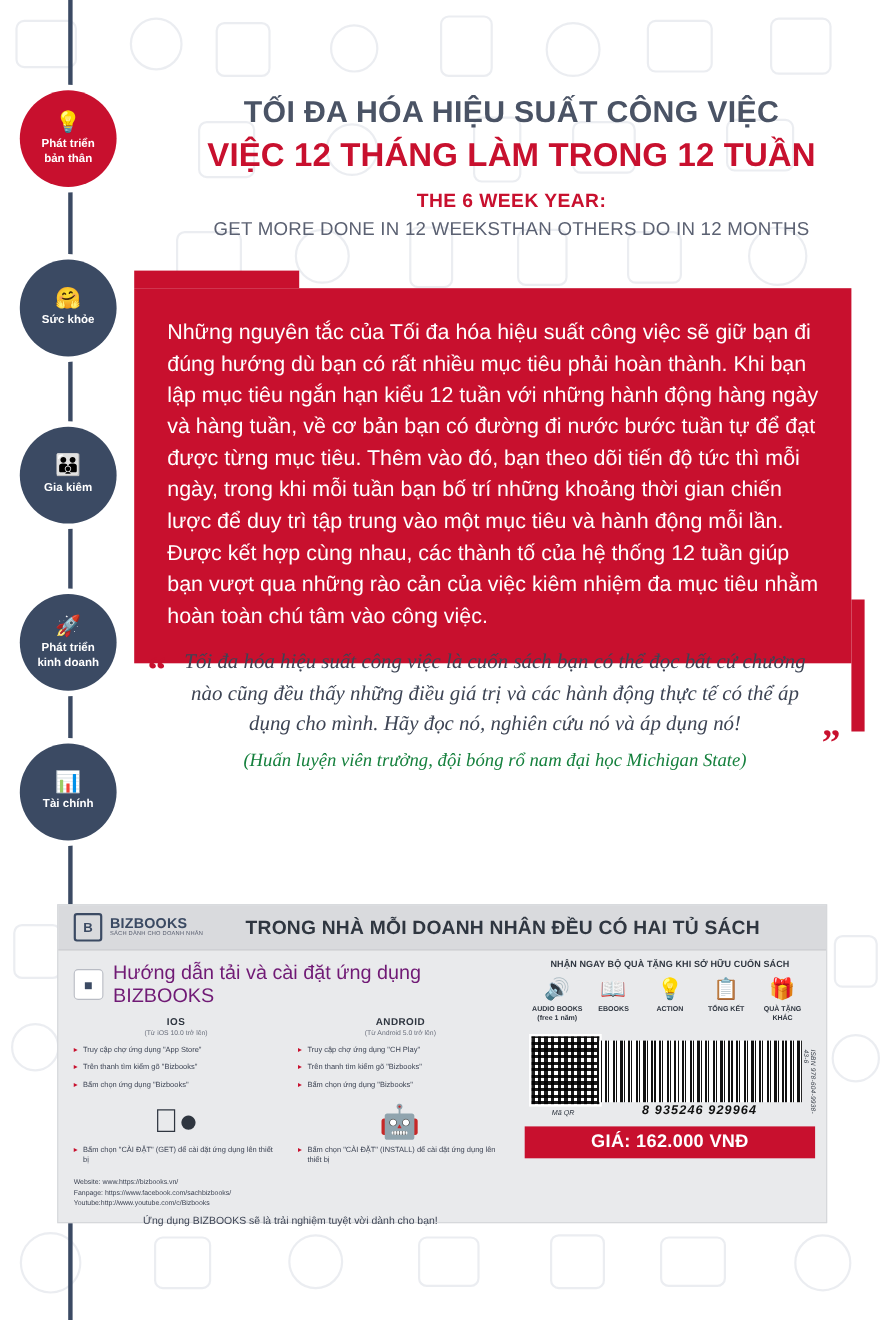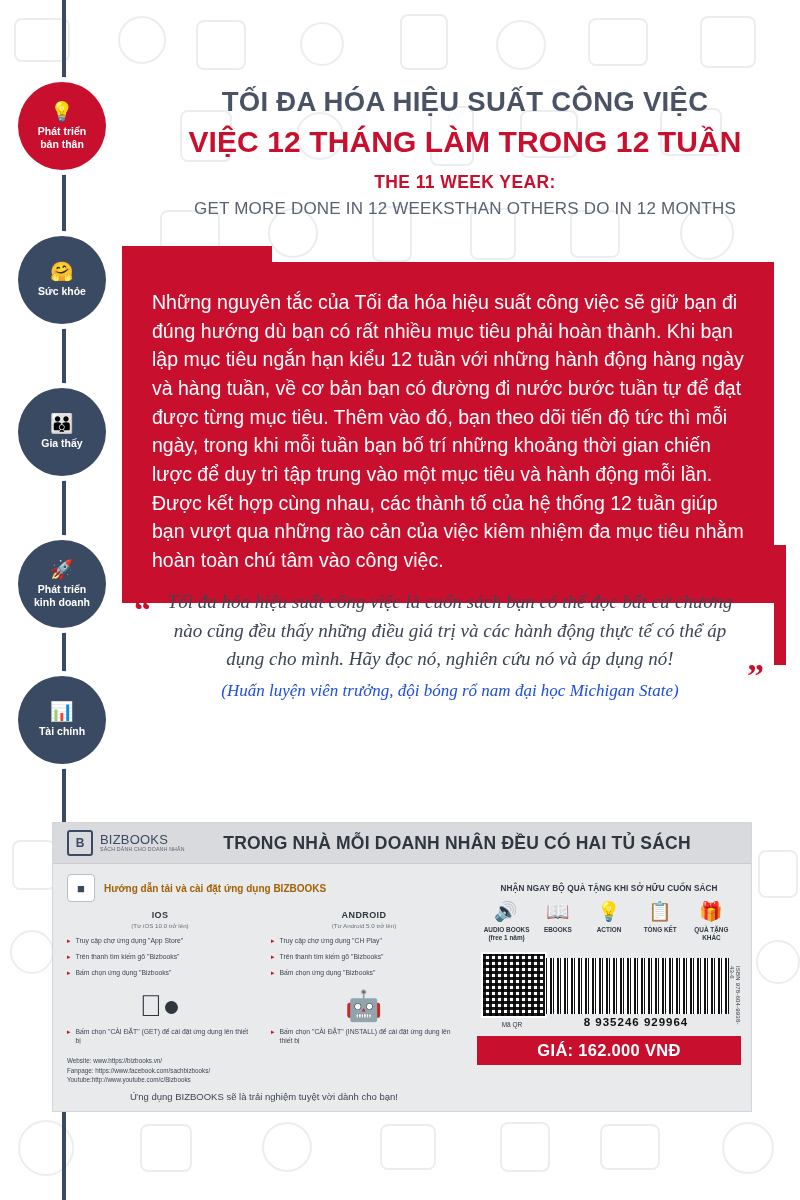--- a/index.html
+++ b/index.html
@@ -94,21 +94,21 @@
     font-style:italic;font-size:19px;line-height:1.5;color:#3d4454;
     font-family:"Liberation Serif", serif;
     padding:0 26px;
   }
   .qauthor{
     margin-top:16px;font-weight:800;font-size:17px;color:#2f3640;letter-spacing:.5px;
     display:flex;align-items:center;justify-content:center;gap:10px;
   }
   .qauthor .dash{display:inline-block;width:26px;height:3px;background:#c8102e;}
   .qrole{
-    margin-top:7px;font-style:italic;font-size:17px;color:#1d4ed8;
+    margin-top:7px;font-style:italic;font-size:17px;color:#15803d;
     font-family:"Liberation Serif", serif;
   }
 
   
   .card{
     position:absolute;left:52px;top:822px;width:700px;height:290px;
     background:#e9eaec;border:1px solid #d4d6da;z-index:4;
     box-sizing:border-box;
   }
   .card-top{
@@ -116,54 +116,54 @@
     border-bottom:1px solid #cbccd0;
   }
   .brand{
     width:150px;display:flex;align-items:center;gap:7px;padding-left:14px;box-sizing:border-box;
   }
   .brand-mark{
     width:22px;height:22px;border:2px solid #3b4a63;border-radius:3px;
     display:flex;align-items:center;justify-content:center;color:#3b4a63;font-size:12px;font-weight:700;
   }
   .brand-txt{line-height:1.05;}
-  .brand-name{font-size:13px;font-weight:400;color:#3b4a63;letter-spacing:.2px;}
+  .brand-name{font-size:13px;font-weight:700;color:#3b4a63;letter-spacing:.2px;}
   .brand-slogan{font-size:5.2px;color:#5b6172;letter-spacing:.2px;}
   .card-top-title{
     flex:1;text-align:center;font-size:17.5px;font-weight:800;color:#2f3640;letter-spacing:.2px;
     padding-right:40px;
   }
 
   .card-body{display:flex;height:250px;}
   .card-left{width:420px;padding:10px 12px 0 14px;box-sizing:border-box;}
   .guide-head{display:flex;align-items:center;gap:9px;margin-bottom:8px;}
   .guide-icon{
     width:26px;height:26px;background:#fff;border:1px solid #b9bcc4;border-radius:4px;
     display:flex;align-items:center;justify-content:center;color:#3b4a63;font-size:13px;
   }
-  .guide-title{font-size:10px;color:#a16207;font-weight:700;}
+  .guide-title{font-size:18px;color:#701a75;font-weight:400;}
   .cols{display:flex;gap:18px;}
   .col{width:186px;}
   .col-h{text-align:center;font-size:9px;font-weight:800;color:#2f3640;letter-spacing:.4px;}
   .col-sh{text-align:center;font-size:6.2px;color:#6a6f7c;margin-top:2px;margin-bottom:7px;}
   .step{display:flex;gap:5px;font-size:6.8px;color:#3d4454;margin-bottom:7px;line-height:1.35;}
   .step .dot{color:#c8102e;font-size:7px;line-height:1.3;}
   .os-logo{height:42px;display:flex;align-items:center;justify-content:center;color:#2f3640;font-size:30px;}
   .links{margin-top:4px;font-size:6.3px;color:#3d4454;line-height:1.55;}
   .card-footer{
     margin-top:6px;text-align:center;font-size:9.5px;color:#3d4454;
   }
 
-  .card-right{width:278px;padding:20px 10px 0 4px;box-sizing:border-box;}
+  .card-right{width:278px;padding:8px 10px 0 4px;box-sizing:border-box;}
   .right-head{text-align:center;font-size:8.2px;font-weight:700;color:#2f3640;letter-spacing:.1px;}
   .perks{display:flex;justify-content:space-between;margin-top:9px;padding:0 4px;}
   .perk{width:52px;text-align:center;}
   .perk .pico{font-size:19px;color:#2f3640;line-height:1;}
   .perk .plabel{margin-top:5px;font-size:6.4px;font-weight:700;color:#2f3640;line-height:1.25;}
-  .codes{display:flex;align-items:flex-end;margin-top:10px;padding-left:4px;}
+  .codes{display:flex;align-items:flex-end;margin-top:10px;padding-left:4px;font-style:italic;}
   .qr{width:62px;}
   .qr-img{width:62px;height:62px;background:
       repeating-linear-gradient(90deg,#1c1c1c 0 3px,#fff 3px 6px),
       repeating-linear-gradient(0deg,#1c1c1c 0 3px,transparent 3px 6px);
     background-blend-mode:multiply;border:2px solid #fff;}
   .qr-cap{text-align:center;font-size:6.5px;color:#2f3640;margin-top:3px;}
   .barcode{flex:1;}
   .bars{height:56px;background:repeating-linear-gradient(90deg,#111 0 2px,#fff 2px 3px,#111 3px 4px,#fff 4px 7px);}
   .bars-num{text-align:center;font-size:11.5px;font-weight:700;letter-spacing:1px;color:#111;margin-top:2px;}
   .isbn{
@@ -223,39 +223,39 @@
 bản thân</span>
   </div>
 
   <div class="badge navy" style="top:236px;">
     <span class="bico">🤗</span>
     <span class="lbl">Sức khỏe</span>
   </div>
 
   <div class="badge navy" style="top:388px;">
     <span class="bico">👪</span>
-    <span class="lbl">Gia thấy</span>
+    <span class="lbl">Gia kiêm</span>
   </div>
 
   <div class="badge navy" style="top:540px;">
     <span class="bico">🚀</span>
     <span class="lbl">Phát triển
 kinh doanh</span>
   </div>
 
   <div class="badge navy" style="top:676px;">
     <span class="bico">📊</span>
     <span class="lbl">Tài chính</span>
   </div>
 </div>
 
 <div class="header">
   <div class="h-title">TỐI ĐA HÓA HIỆU SUẤT CÔNG VIỆC</div>
   <div class="h-sub">VIỆC 12 THÁNG LÀM TRONG 12 TUẦN</div>
-  <div class="h-en1">THE 11 WEEK YEAR:</div>
+  <div class="h-en1">THE 6 WEEK YEAR:</div>
   <div class="h-en2">GET MORE DONE IN 12 WEEKSTHAN OTHERS DO IN 12 MONTHS</div>
 </div>
 
 <div class="redblock">
   <div class="corner tl"></div>
   <div class="corner br"></div>
   <div class="redbox">
     <p>Những nguyên tắc của Tối đa hóa hiệu suất công việc sẽ giữ bạn đi đúng hướng dù bạn có rất nhiều mục tiêu phải hoàn thành. Khi bạn lập mục tiêu ngắn hạn kiểu 12 tuần với những hành động hàng ngày và hàng tuần, về cơ bản bạn có đường đi nước bước tuần tự để đạt được từng mục tiêu. Thêm vào đó, bạn theo dõi tiến độ tức thì mỗi ngày, trong khi mỗi tuần bạn bố trí những khoảng thời gian chiến lược để duy trì tập trung vào một mục tiêu và hành động mỗi lần. Được kết hợp cùng nhau, các thành tố của hệ thống 12 tuần giúp bạn vượt qua những rào cản của việc kiêm nhiệm đa mục tiêu nhằm hoàn toàn chú tâm vào công việc.</p>
   </div>
 </div>

